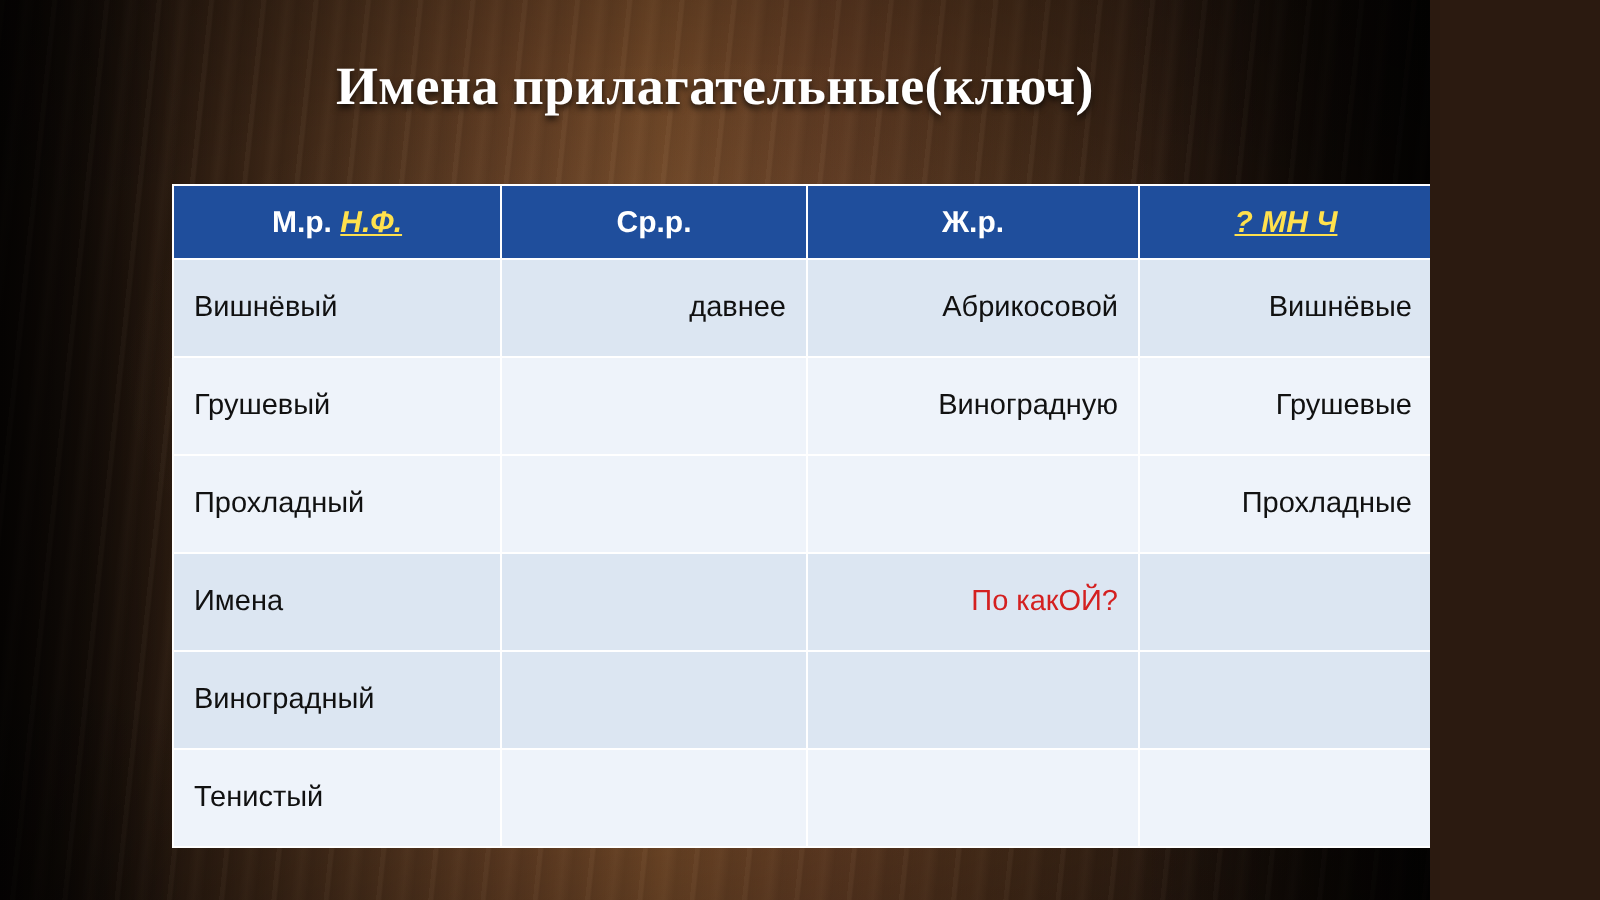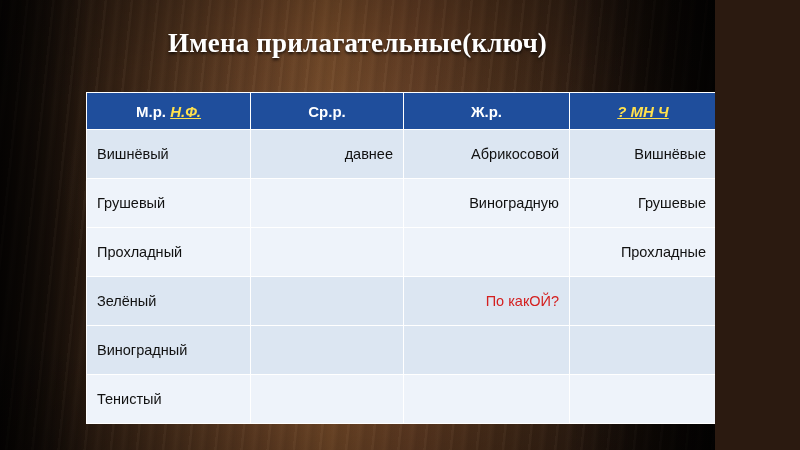--- a/index.html
+++ b/index.html
@@ -188,21 +188,21 @@
             <td class="center">Виноградную</td>
             <td class="center">Грушевые</td>
           </tr>
           <tr class="alt">
             <td class="left">Прохладный</td>
             <td class="center"></td>
             <td class="center"></td>
             <td class="center">Прохладные</td>
           </tr>
           <tr>
-            <td class="left">Зелёный</td>
+            <td class="left">Имена</td>
             <td class="center"></td>
             <td class="center red">По какОЙ?</td>
             <td class="center"></td>
           </tr>
           <tr>
             <td class="left">Виноградный</td>
             <td class="center"></td>
             <td class="center"></td>
             <td class="center"></td>
           </tr>

